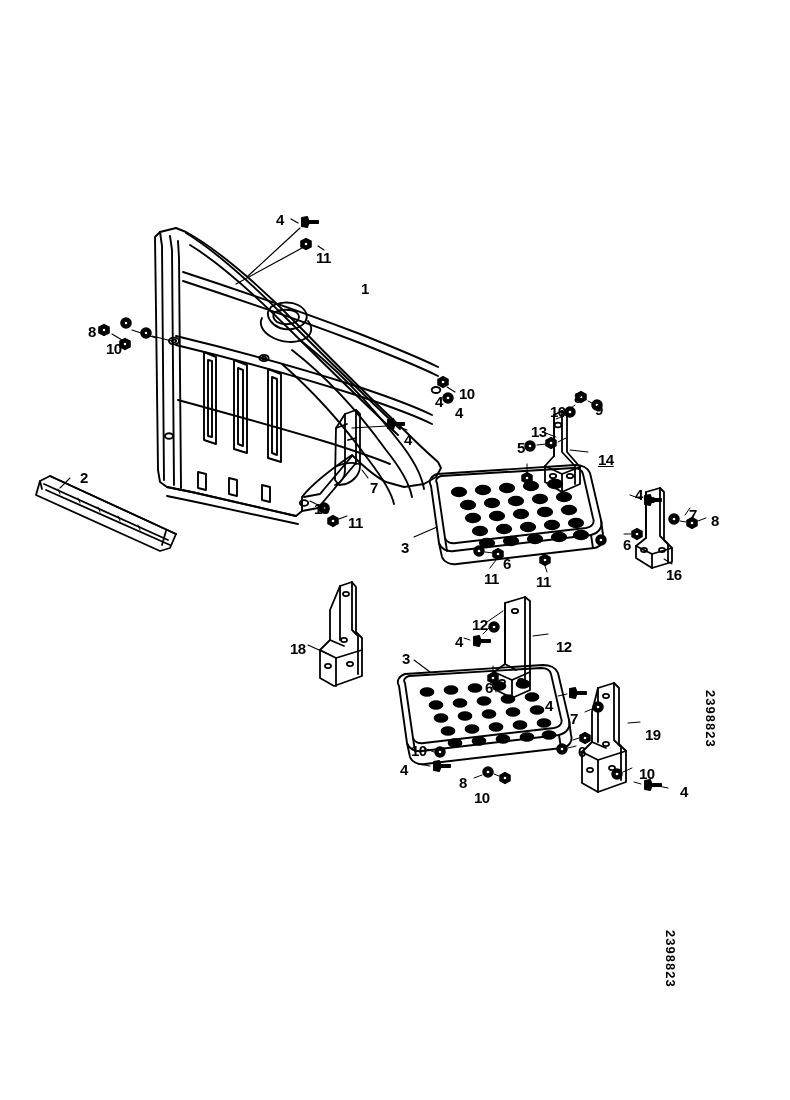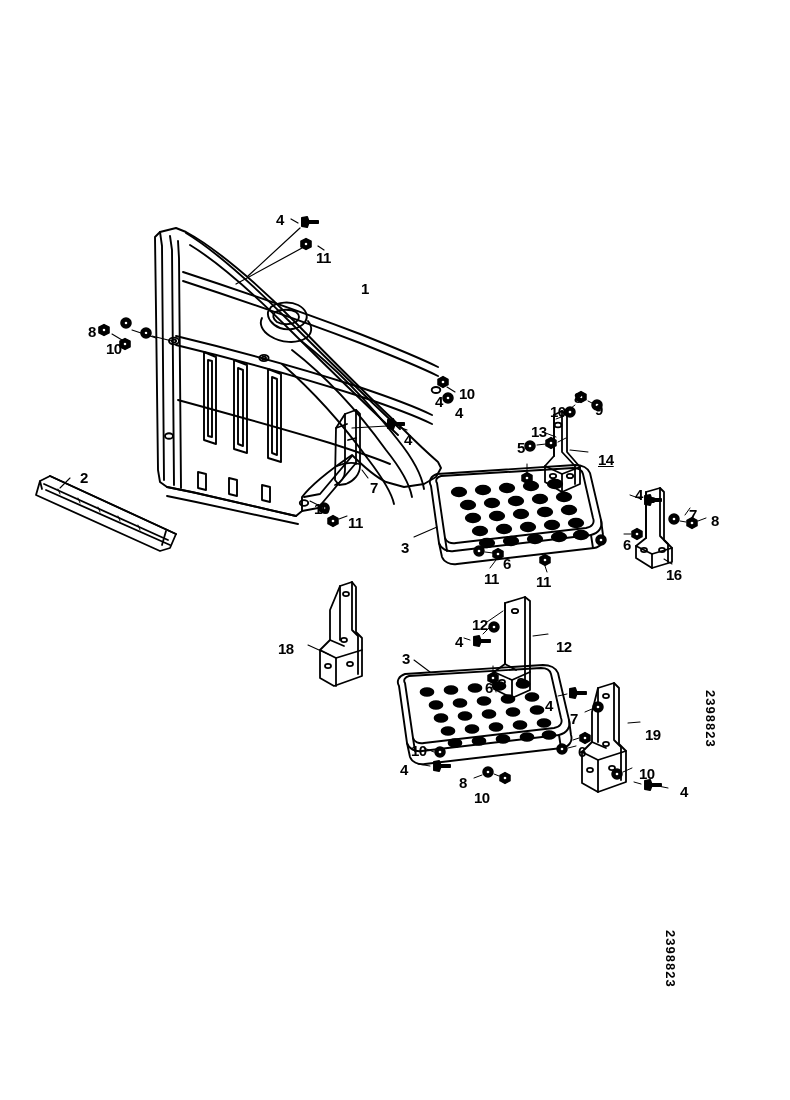--- a/index.html
+++ b/index.html
@@ -511,21 +511,21 @@
     <span class="callout" style="left:348px;top:515px;">11</span>
     <span class="callout" style="left:635px;top:487px;">4</span>
     <span class="callout" style="left:689px;top:507px;">7</span>
     <span class="callout" style="left:711px;top:513px;">8</span>
     <span class="callout" style="left:401px;top:540px;">3</span>
     <span class="callout" style="left:623px;top:537px;">6</span>
     <span class="callout" style="left:503px;top:556px;">6</span>
     <span class="callout" style="left:484px;top:571px;">11</span>
     <span class="callout" style="left:536px;top:574px;">11</span>
     <span class="callout" style="left:666px;top:567px;text-align:center;">16</span>
-    <span class="callout" style="left:278px;top:641px;">18</span>
+    <span class="callout" style="left:290px;top:641px;">18</span>
     <span class="callout" style="left:466px;top:617px;margin-left:6px;">12</span>
     <span class="callout" style="left:455px;top:634px;">4</span>
     <span class="callout" style="left:556px;top:639px;">12</span>
     <span class="callout" style="left:402px;top:651px;">3</span>
     <span class="callout" style="left:485px;top:680px;">6</span>
     <span class="callout" style="left:545px;top:698px;">4</span>
     <span class="callout" style="left:570px;top:711px;">7</span>
     <span class="callout" style="left:645px;top:727px;">19</span>
     <span class="callout" style="left:578px;top:744px;">6</span>
     <span class="callout" style="left:411px;top:743px;">10</span>

